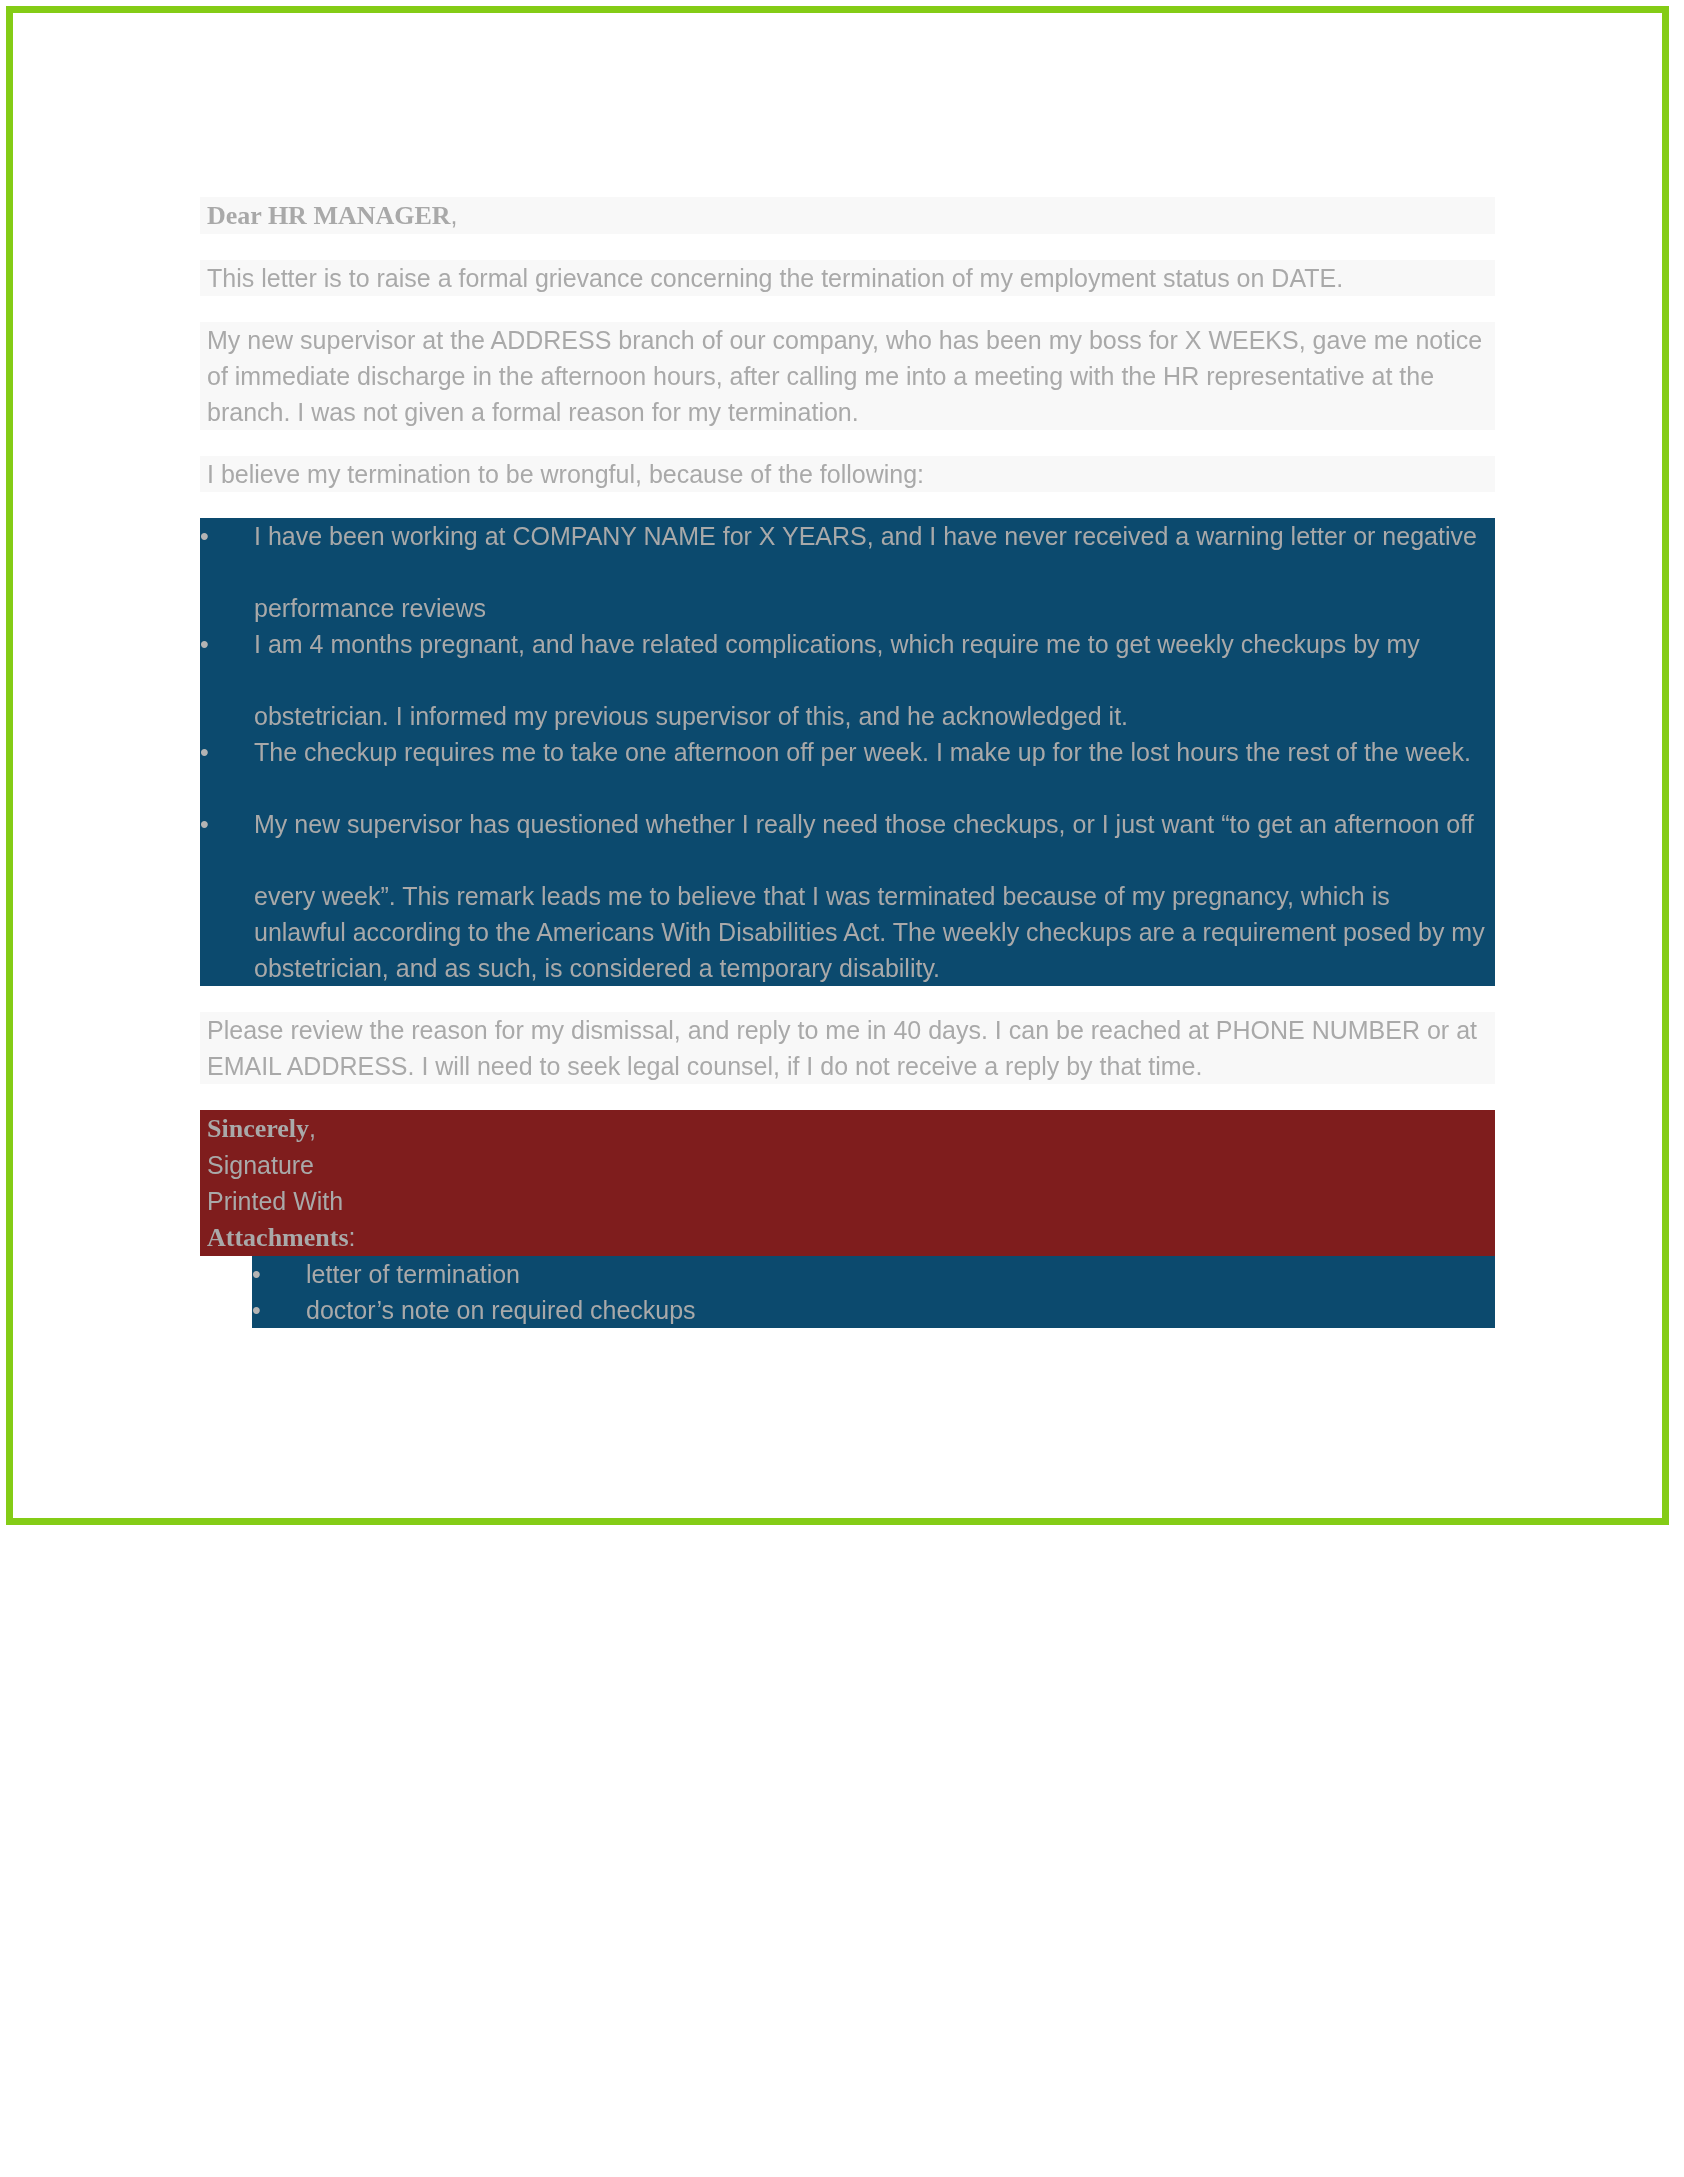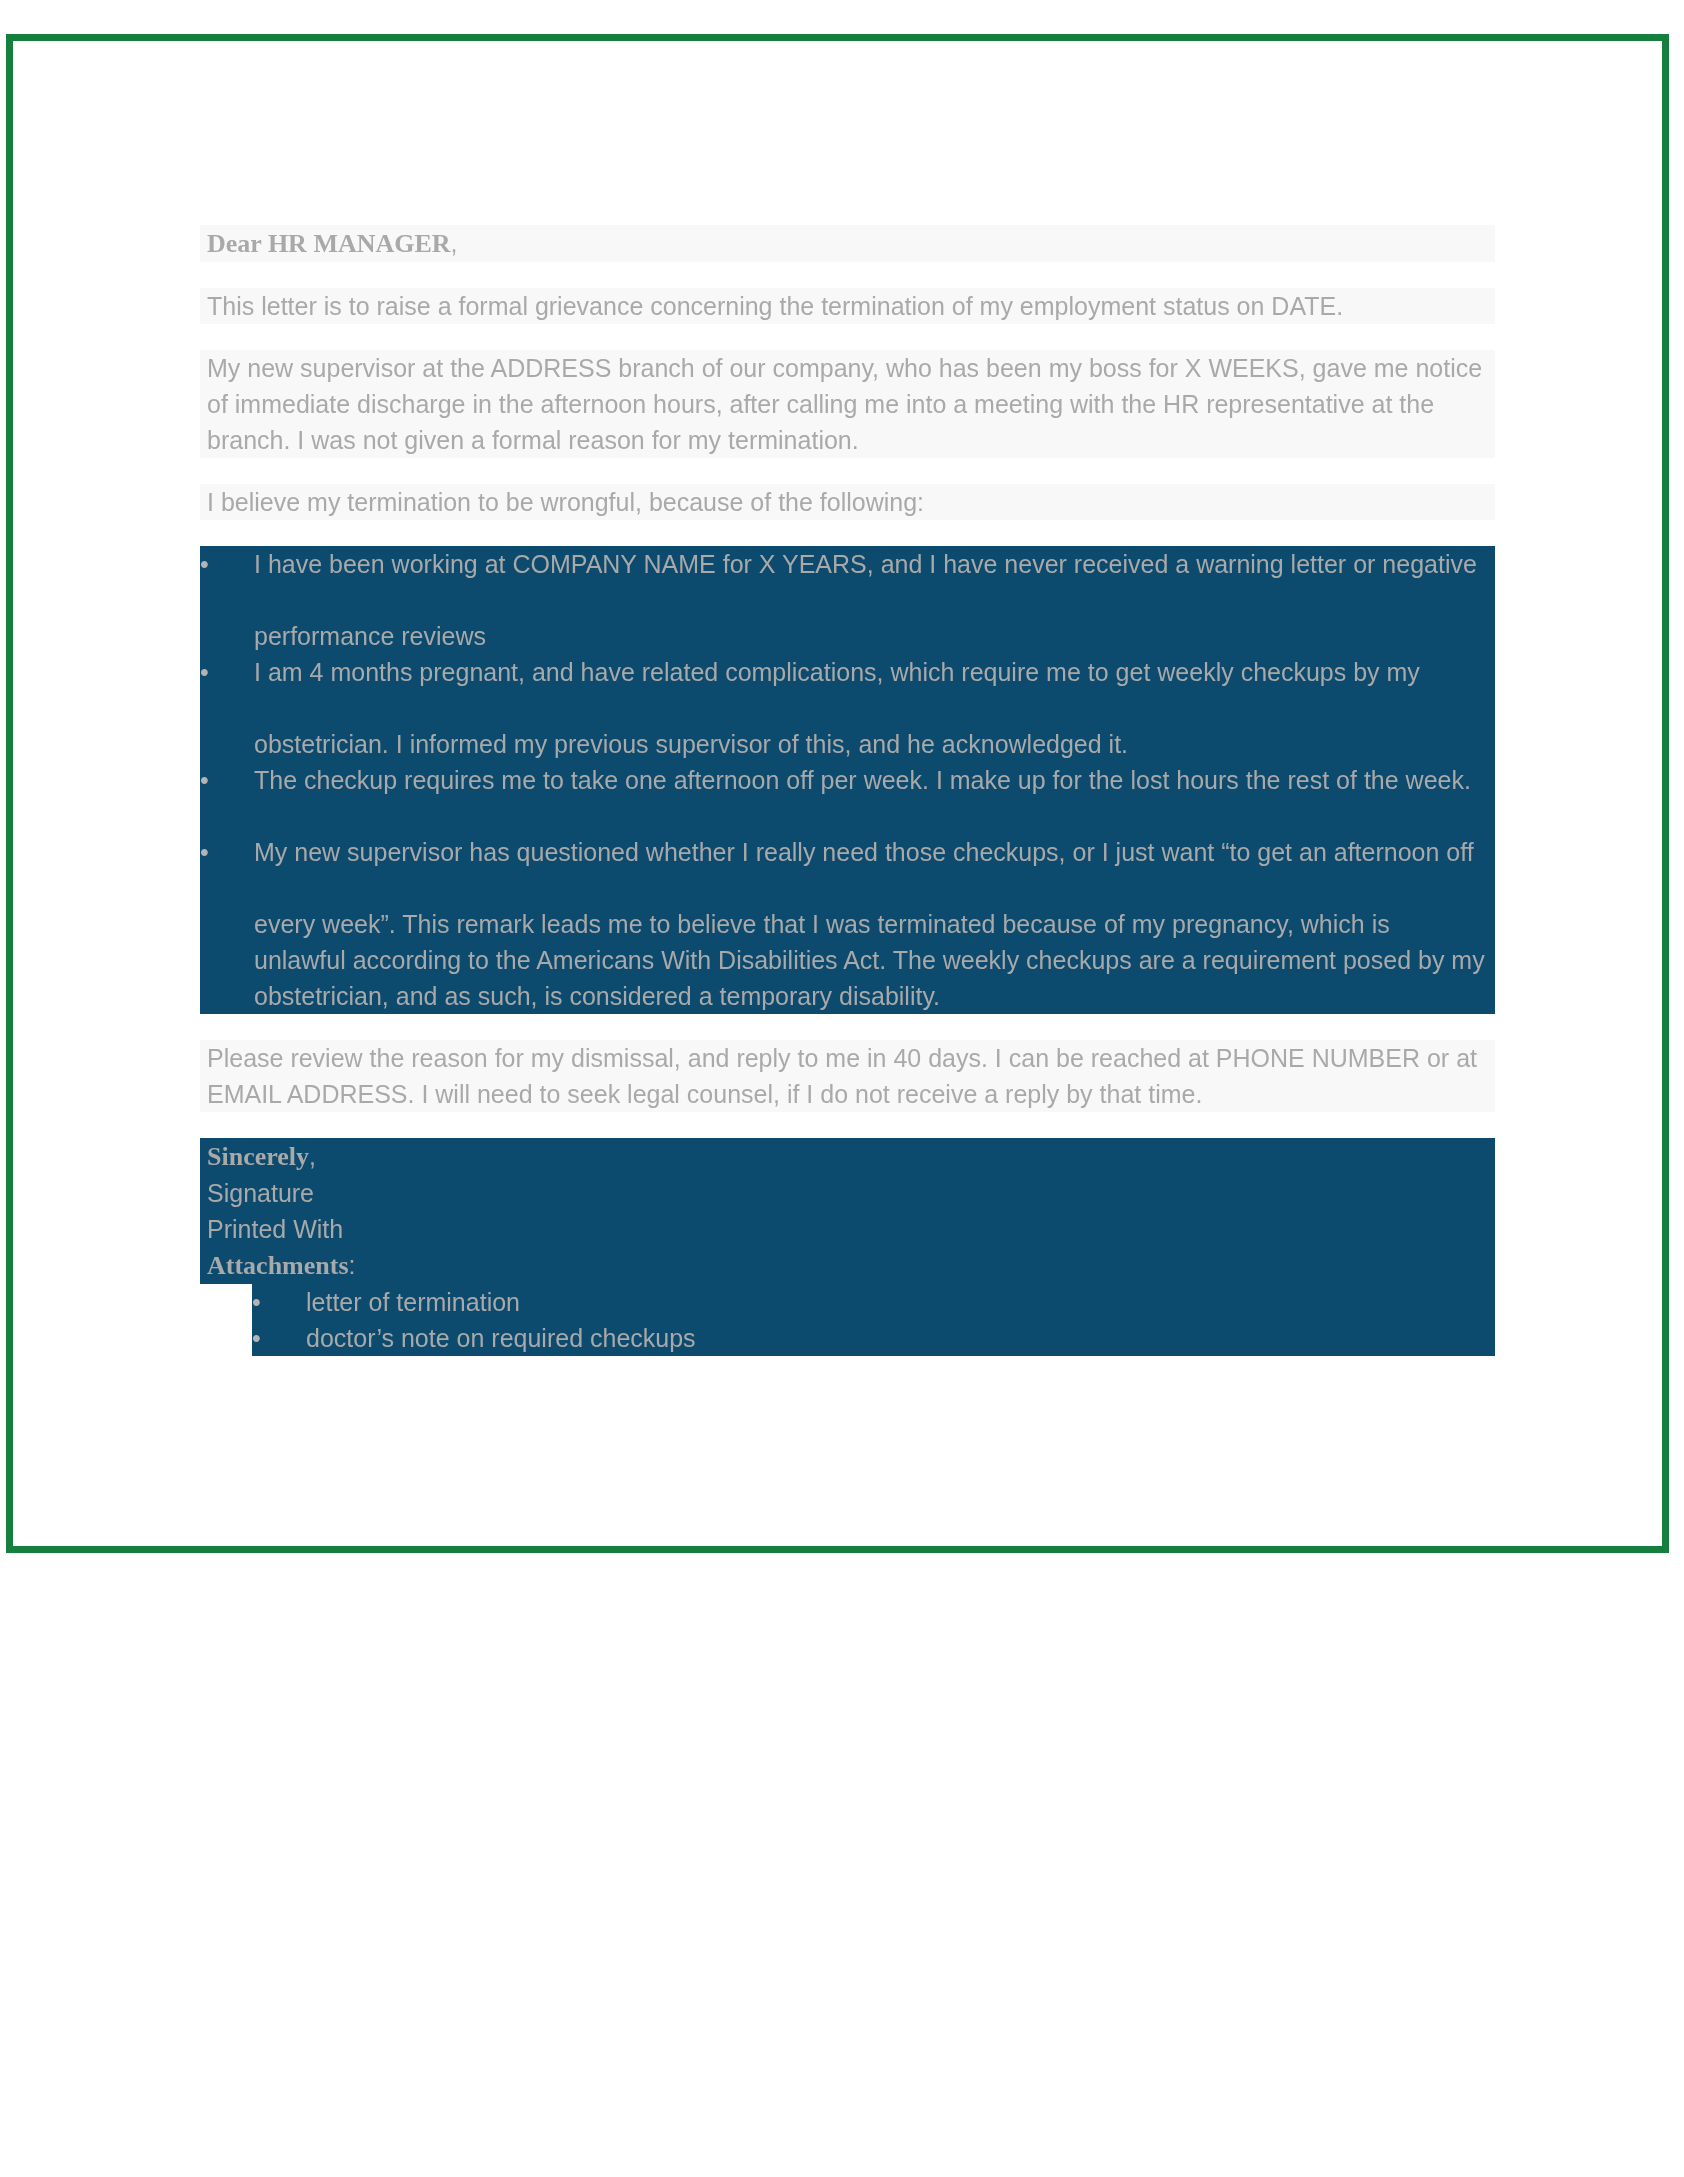--- a/index.html
+++ b/index.html
@@ -14,24 +14,23 @@
     -webkit-font-smoothing: antialiased;
   }
 
   
   .page-frame {
     position: absolute;
     left: 6px;
     top: 6px;
     width: 1663px;
     height: 1519px;
-    border: 7px solid #15803d;
+    border: 7px solid #84cc16;
     background: #ffffff;
     box-sizing: border-box;
-    margin-top: 28px;
   }
 
   .page-sheet {
     position: absolute;
     left: 0;
     top: 0;
     right: 0;
     bottom: 0;
     background: #ffffff;
     overflow: hidden;
@@ -114,21 +113,21 @@
     text-indent: -54px;
   }
 
   ul.bullets.attach > li .bullet-dot i {
     padding-left: 7px;
   }
 
   .sig-line {
     margin: 0;
     padding: 0 7px;
-    background: #0c4a6e;
+    background: #7f1d1d;
   }
 </style>
 </head>
 <body>
 
 <div class="page-frame">
   <div class="page-sheet">
 
     <div class="letter">
 

